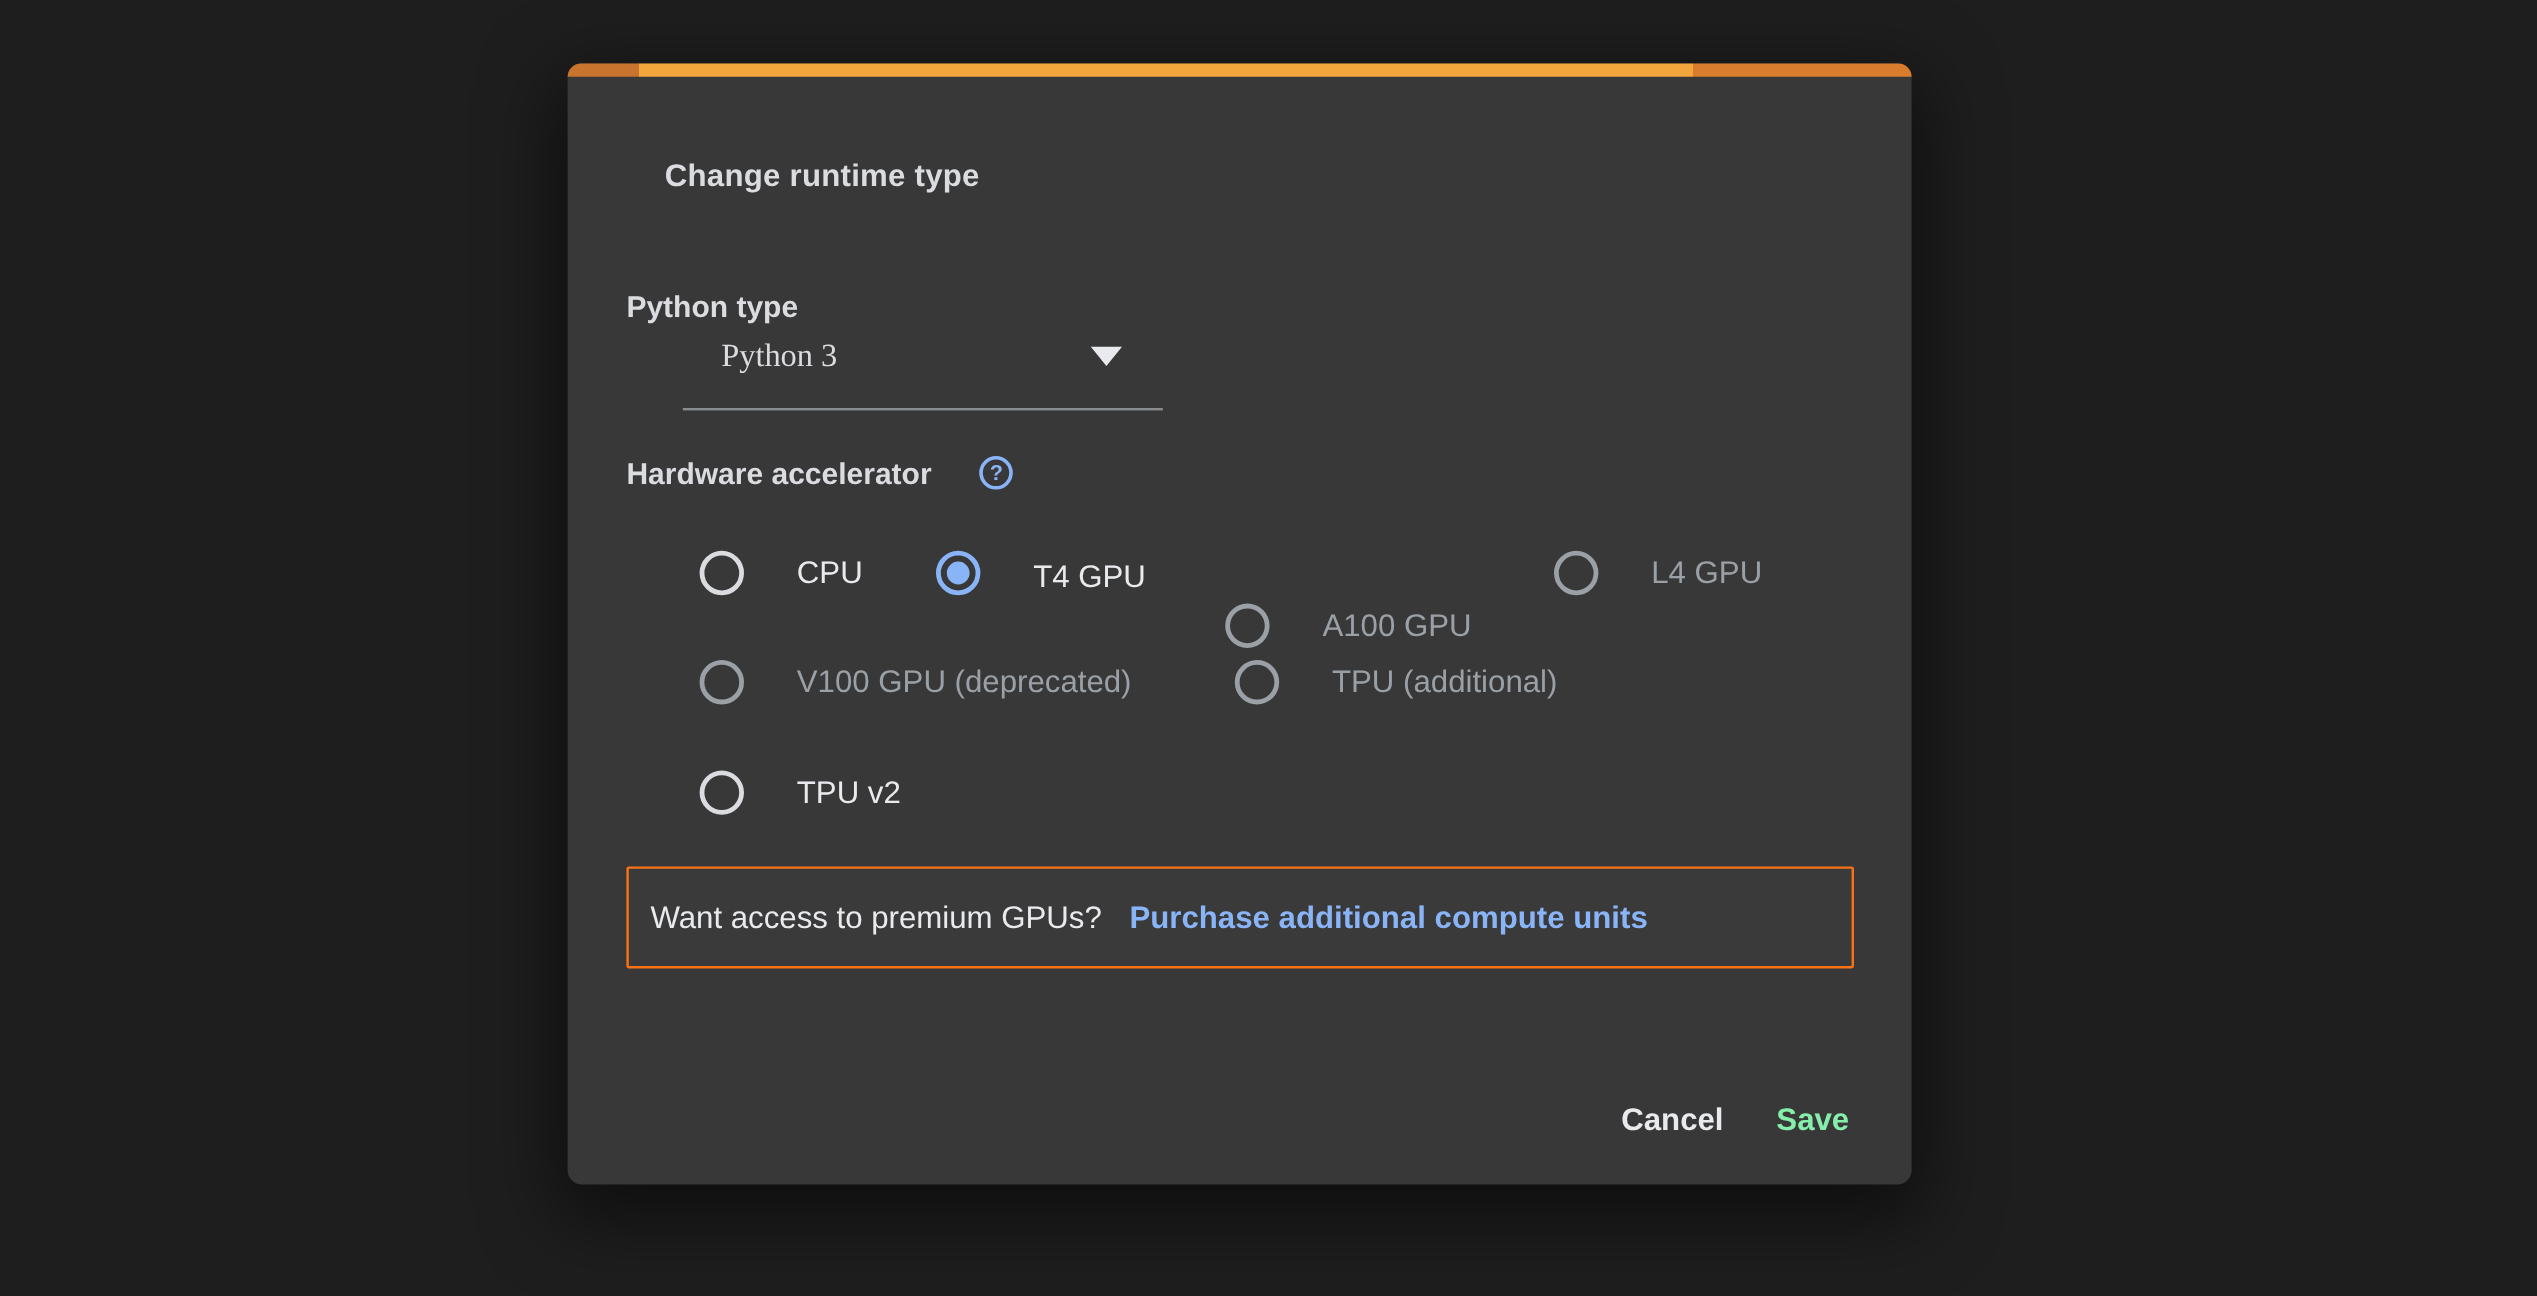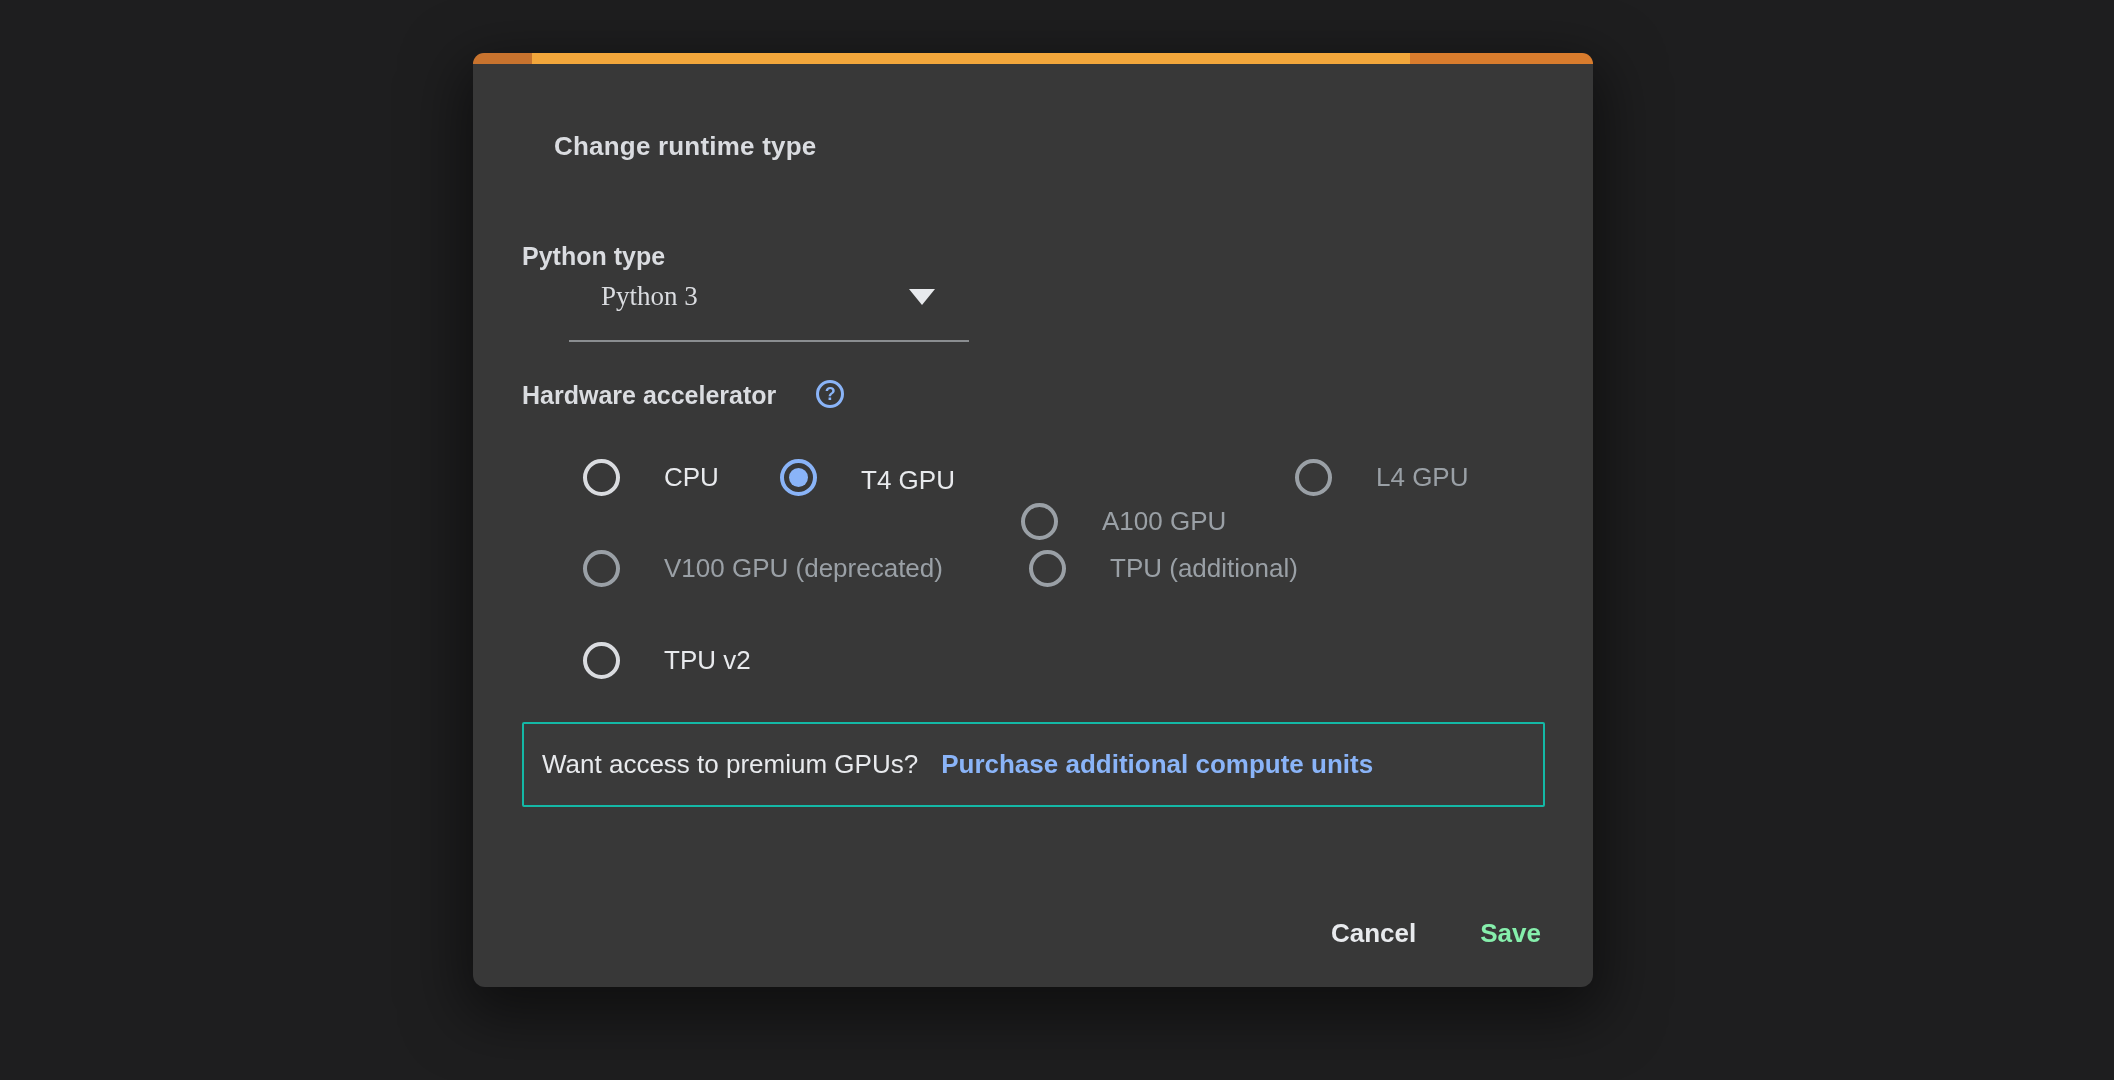--- a/index.html
+++ b/index.html
@@ -74,32 +74,32 @@
   
   .opt-0{left:110px;top:406px;}
   .opt-1{left:307px;top:406px;align-items:flex-end;}
   .opt-2{left:548px;top:406px;margin-top:44px;}
   .opt-3{left:822px;top:406px;}
   .opt-4{left:110px;top:497px;}
   .opt-5{left:556px;top:497px;}
   .opt-6{left:110px;top:589px;}
   .banner{
     position:absolute;left:49px;top:669px;width:1023px;height:85px;
-    border:2px solid #14b8a6;border-radius:2px;background:#3a3a3a;
+    border:2px solid #f97316;border-radius:2px;background:#3a3a3a;
     box-sizing:border-box;display:flex;align-items:center;
     padding-left:18px;white-space:nowrap;
   }
   .banner-text{font-size:26px;color:#e8eaed;}
   .banner-link{
     font-size:26px;color:#8ab4f8;font-weight:700;margin-left:23px;
     cursor:pointer;text-decoration:none;
   }
   .actions{
     position:absolute;right:40px;top:856px;height:48px;
-    display:flex;align-items:center;gap:40px;
+    display:flex;align-items:center;gap:20px;
   }
   .btn{
     font-size:26px;font-weight:700;padding:0 12px;height:48px;
     display:flex;align-items:center;background:none;border:none;
     cursor:pointer;border-radius:4px;
     font-family:"Liberation Sans","DejaVu Sans",sans-serif;
   }
   .btn-cancel{color:#e8eaed;}
   .btn-save{color:#86efac;}
 </style>

